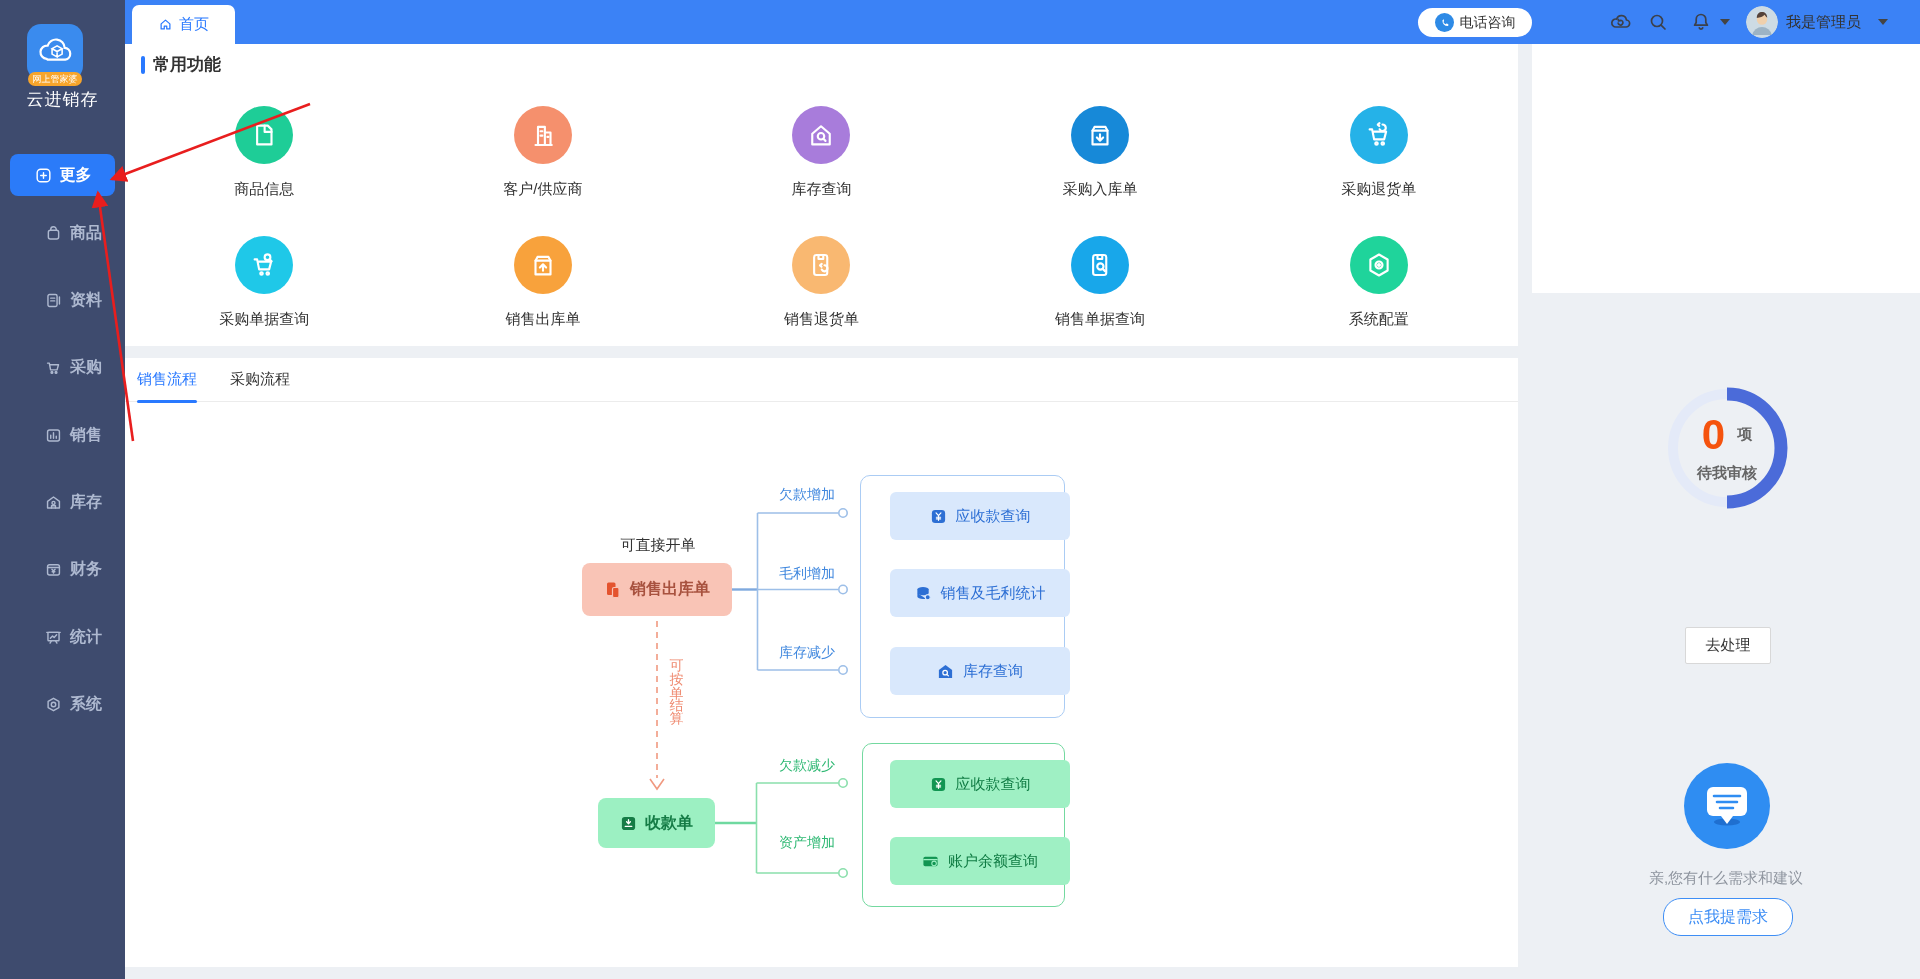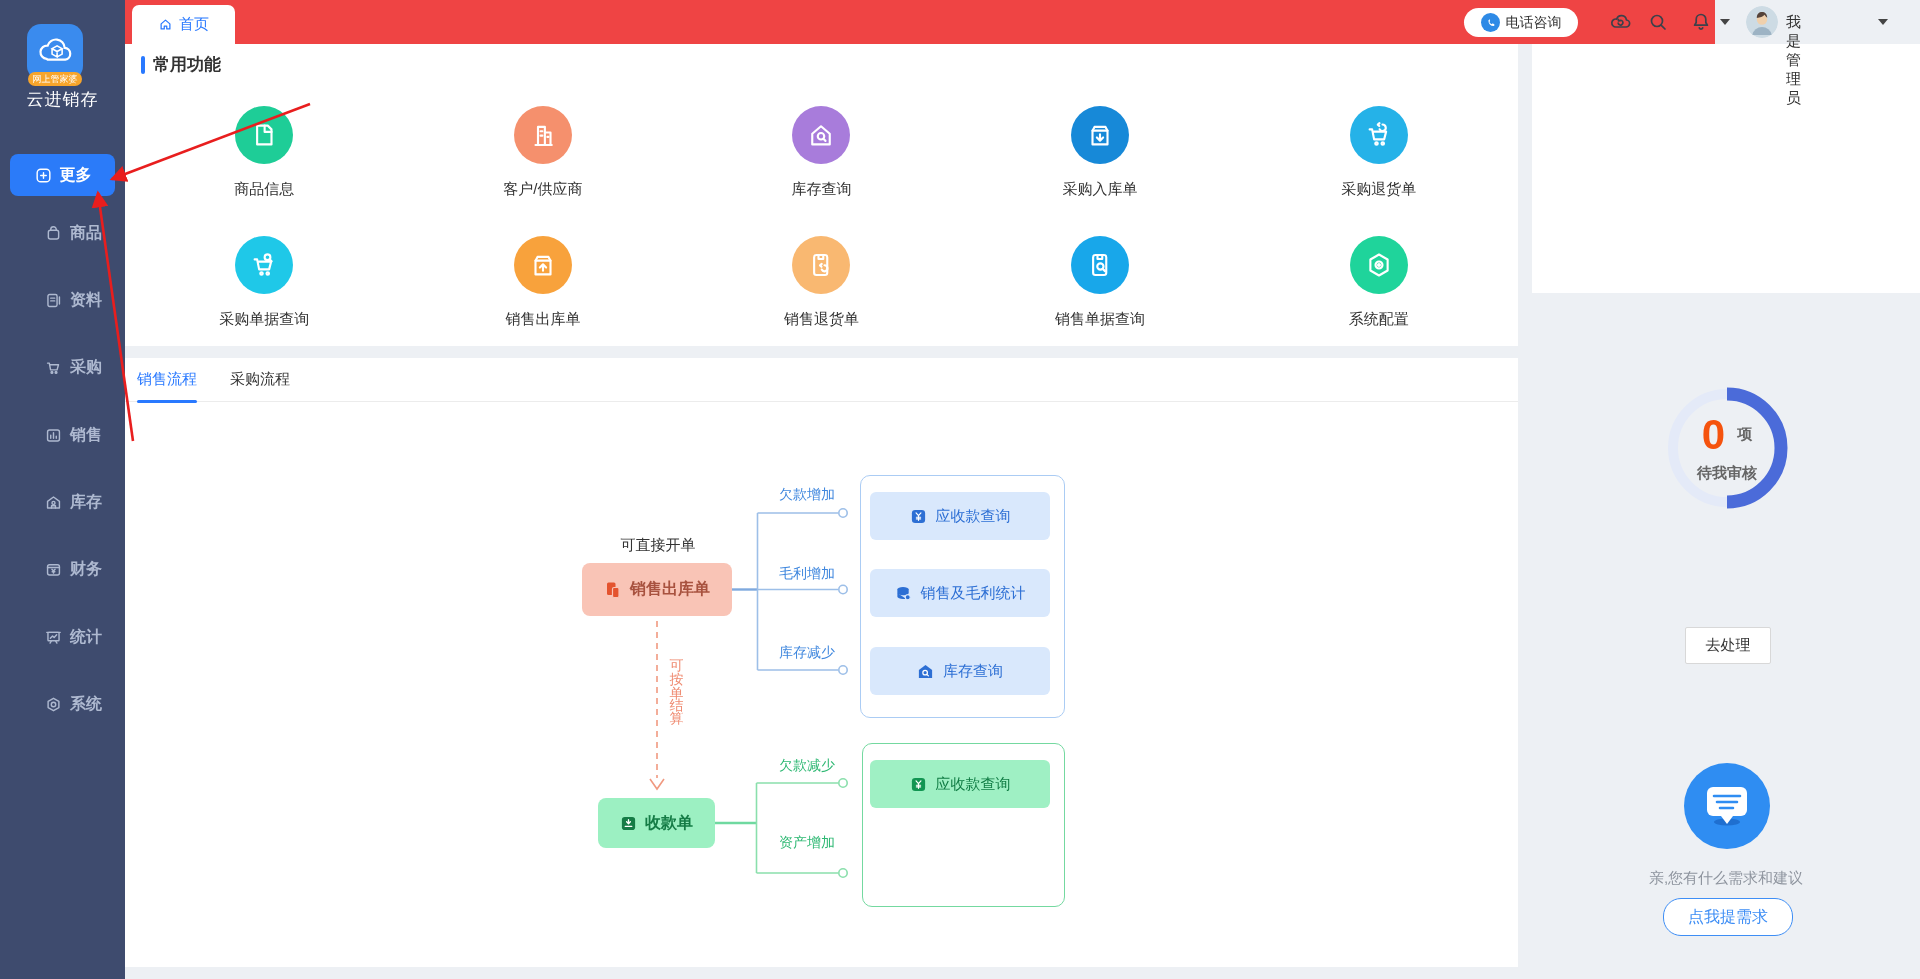--- a/index.html
+++ b/index.html
@@ -14,25 +14,25 @@
   .logo-badge{position:absolute;left:1px;top:48px;width:54px;height:14px;background:#f7a52b;border-radius:8px;
     color:#fff;font-size:9px;line-height:14px;text-align:center;white-space:nowrap;}
   .app-title{position:absolute;left:0;top:88px;width:125px;text-align:center;color:#fff;
     font-size:17px;font-weight:normal;letter-spacing:1px;}
   .side-item{position:absolute;left:0;width:146px;height:42px;display:flex;align-items:center;justify-content:center;
     gap:7px;color:#aeb9d0;font-size:16px;font-weight:bold;cursor:pointer;}
   .side-item svg{width:19px;height:19px;stroke:currentColor;fill:none;stroke-width:1.8;stroke-linecap:round;stroke-linejoin:round;}
   .side-item.active{left:10px;width:105px;background:#2b7bf9;border-radius:8px;color:#fff;}
 
   
-  .topbar{position:absolute;left:125px;top:0;width:1590px;height:44px;background:#ef4444;z-index:4;}
+  .topbar{position:absolute;left:125px;top:0;width:1795px;height:44px;background:#3b82f6;z-index:4;}
   .tab-home{position:absolute;left:7px;top:5px;width:103px;height:39px;background:#fff;border-radius:7px 7px 0 0;
     display:flex;align-items:center;justify-content:center;gap:6px;color:#2979ff;font-size:15px;cursor:pointer;}
   .tab-home svg{width:15px;height:15px;stroke:#2979ff;fill:none;stroke-width:2;stroke-linejoin:round;}
-  .phone-pill{position:absolute;left:1339px;top:8px;width:114px;height:29px;background:#fff;border-radius:15px;
+  .phone-pill{position:absolute;left:1293px;top:8px;width:114px;height:29px;background:#fff;border-radius:15px;
     display:flex;align-items:center;justify-content:center;gap:6px;font-size:14px;color:#333;cursor:pointer;}
   .phone-circle{width:19px;height:19px;border-radius:50%;background:#2e8ae6;display:flex;align-items:center;justify-content:center;}
   .tb-icon{position:absolute;top:10px;width:24px;height:24px;cursor:pointer;}
   .tb-icon svg{width:24px;height:24px;stroke:#3c414b;fill:none;stroke-width:1.7;stroke-linecap:round;stroke-linejoin:round;}
   .caret{position:absolute;width:0;height:0;border-left:5px solid transparent;border-right:5px solid transparent;
     border-top:6px solid #444;cursor:pointer;}
   .avatar{position:absolute;left:1621px;top:6px;width:32px;height:32px;border-radius:50%;overflow:hidden;cursor:pointer;}
   .username{position:absolute;left:1661px;top:13px;font-size:15px;color:#333;cursor:pointer;}
 
   
@@ -68,21 +68,21 @@
   .node-receipt{left:598px;top:798px;width:117px;height:50px;background:#9cf0c2;color:#157c46;}
   .settle-note{position:absolute;left:668px;top:648px;writing-mode:vertical-lr;letter-spacing:13px;
     font-size:14px;color:#ef8a70;z-index:3;}
   .b-label{position:absolute;width:62px;text-align:right;font-size:14px;z-index:3;}
   .b-blue{color:#3f87de;}
   .b-green{color:#2eb873;}
   .flow-box{position:absolute;background:#fff;border-radius:10px;z-index:2;}
   .box-blue{left:860px;top:475px;width:203px;height:241px;border:1px solid #abccf4;}
   .box-green{left:862px;top:743px;width:201px;height:162px;border:1px solid #74d9a0;}
   .flow-action{position:absolute;width:180px;height:48px;border-radius:6px;display:flex;align-items:center;
-    justify-content:center;gap:9px;font-size:15px;z-index:3;cursor:pointer;}
+    justify-content:center;gap:9px;font-size:15px;z-index:3;cursor:pointer;margin-left:20px;}
   .act-blue{left:870px;background:#d9e8fc;color:#2d6fd4;}
   .act-green{left:870px;background:#9ff0c4;color:#107c44;}
 
   
   .donut-wrap{position:absolute;left:1663px;top:384px;width:128px;height:128px;}
   .todo-center{position:absolute;left:1663px;top:384px;width:128px;height:128px;display:flex;flex-direction:column;
     align-items:center;justify-content:center;}
   .todo-count-row{display:flex;align-items:center;gap:12px;}
   .todo-count{font-size:42px;font-weight:bold;color:#f5530e;line-height:1;}
   .todo-unit{font-size:15px;font-weight:bold;color:#666;}
@@ -466,20 +466,30 @@
 
   <div class="flow-action act-green" style="top:760px">
     <span>
         <svg width="17" height="17" viewBox="0 0 18 18">
           <rect x="2" y="2" width="14" height="14" rx="3.5" fill="#129552"></rect>
           <path d="M6.4 5.2L9 8l2.6-2.8M9 8v5M6.8 9.8h4.4M6.8 11.6h4.4" stroke="#fff" stroke-width="1.3" fill="none" stroke-linecap="round"></path>
         </svg>
       </span>
     <span>应收款查询</span>
   </div>
+  <div class="flow-action act-green" style="top:837px">
+    <span>
+        <svg width="17" height="17" viewBox="0 0 18 18">
+          <rect x="1.5" y="4" width="15" height="10" rx="1.8" fill="#129552"></rect>
+          <path d="M1.5 7h15" stroke="#9ff0c4" stroke-width="1.4"></path>
+          <circle cx="12.8" cy="11" r="2.4" fill="#129552" stroke="#9ff0c4" stroke-width="1.1"></circle>
+        </svg>
+      </span>
+    <span>账户余额查询</span>
+  </div>
 
   <section class="card card-right-empty"></section>
 
   <div class="donut-wrap">
     <svg viewBox="0 0 128 128">
       <circle cx="64" cy="64" r="54" fill="none" stroke="#e4eaf8" stroke-width="10"></circle>
       <path d="M64 10 a54 54 0 0 1 0 108" fill="none" stroke="#4b6bd9" stroke-width="13"></path>
     </svg>
   </div>
   <div class="todo-center">

